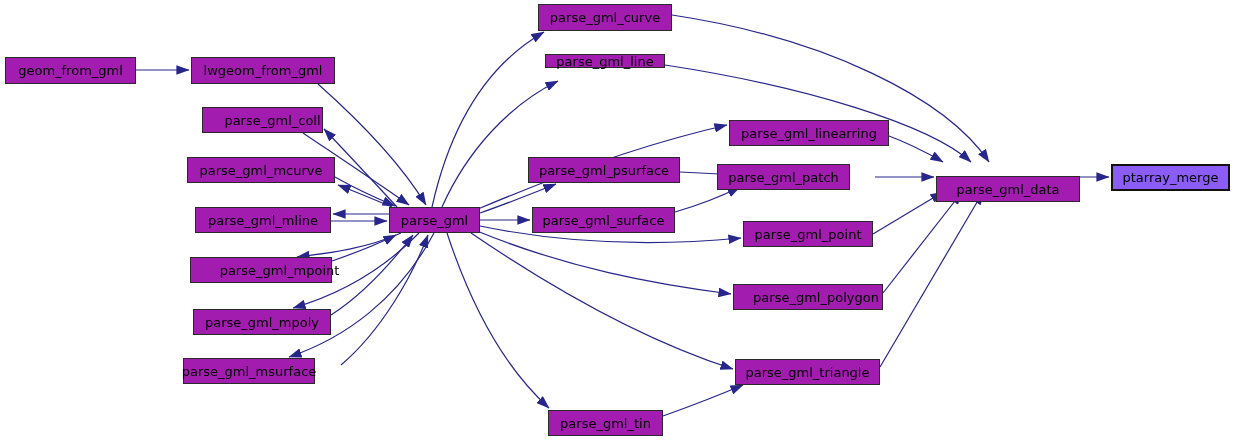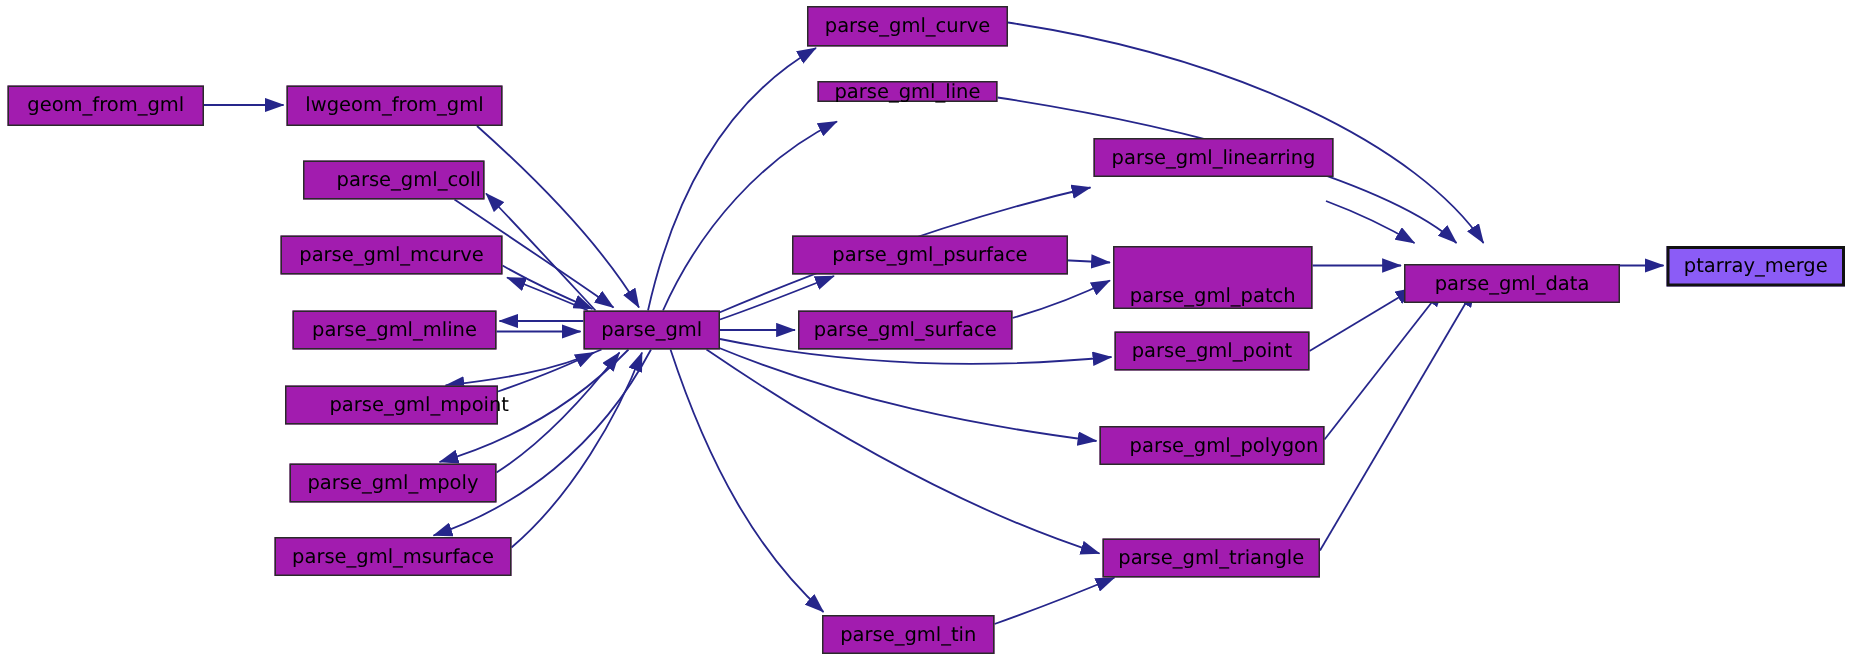--- a/index.html
+++ b/index.html
@@ -90,45 +90,45 @@
       </div>
       <div class="node" style="left: 195px; top: 207px; width: 136px; height: 26px;">
         <span>parse_gml_mline</span>
       </div>
       <div class="node" style="left: 190px; top: 257px; width: 142px; height: 26px; padding-left: 37px;">
         <span>parse_gml_mpoint</span>
       </div>
       <div class="node" style="left: 193px; top: 309px; width: 138px; height: 26px; text-align: right;">
         <span>parse_gml_mpoly</span>
       </div>
-      <div class="node" style="left: 183px; top: 358px; width: 158px; height: 26px;">
+      <div class="node" style="left: 183px; top: 358px; width: 132px; height: 26px;">
         <span>parse_gml_msurface</span>
       </div>
       <div class="node" style="left: 389px; top: 207px; width: 91px; height: 26px; justify-content: center;">
         <span>parse_gml</span>
       </div>
       <div class="node" style="left: 538px; top: 4px; width: 134px; height: 27px;">
         <span>parse_gml_curve</span>
       </div>
       <div class="node" style="left: 545px; top: 54px; width: 120px; height: 14px;">
         <span>parse_gml_line</span>
       </div>
-      <div class="node" style="left: 528px; top: 157px; width: 184px; height: 26px;">
+      <div class="node" style="left: 528px; top: 157px; width: 152px; height: 26px;">
         <span>parse_gml_psurface</span>
       </div>
       <div class="node" style="left: 532px; top: 207px; width: 143px; height: 26px;">
         <span>parse_gml_surface</span>
       </div>
       <div class="node" style="left: 548px; top: 410px; width: 115px; height: 26px;">
         <span>parse_gml_tin</span>
       </div>
-      <div class="node" style="left: 729px; top: 92px; width: 160px; height: 26px;">
+      <div class="node" style="left: 729px; top: 120px; width: 160px; height: 26px;">
         <span>parse_gml_linearring</span>
       </div>
-      <div class="node" style="left: 742px; top: 164px; width: 133px; height: 42px; align-items: flex-end;">
+      <div class="node" style="left: 717px; top: 164px; width: 133px; height: 26px;">
         <span>parse_gml_patch</span>
       </div>
       <div class="node" style="left: 743px; top: 221px; width: 130px; height: 26px;">
         <span>parse_gml_point</span>
       </div>
       <div class="node" style="left: 733px; top: 284px; width: 150px; height: 26px; padding-left: 16px;">
         <span>parse_gml_polygon</span>
       </div>
       <div class="node" style="left: 735px; top: 359px; width: 145px; height: 26px;">
         <span>parse_gml_triangle</span>

